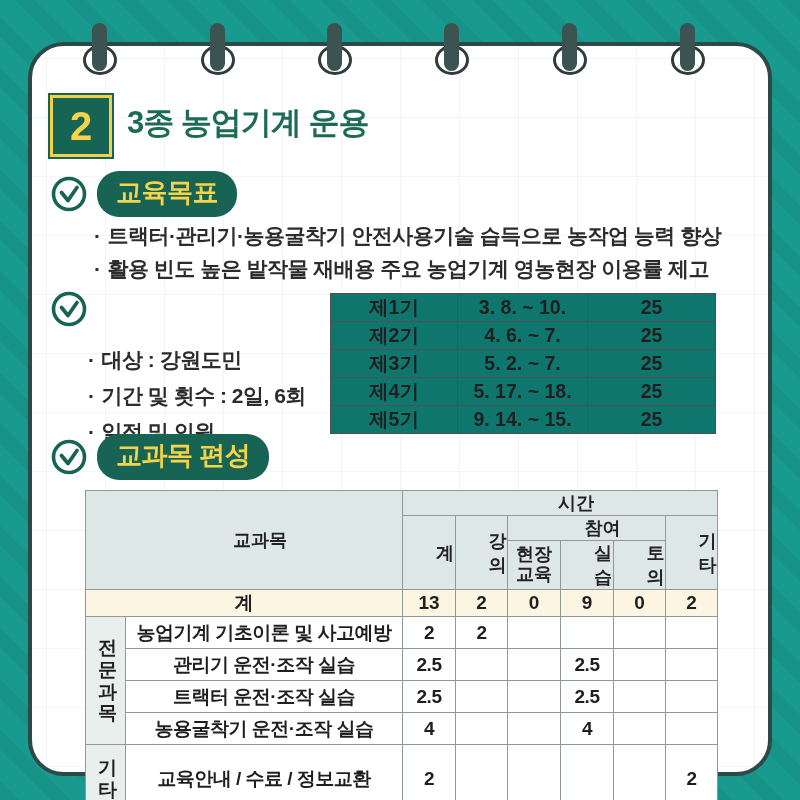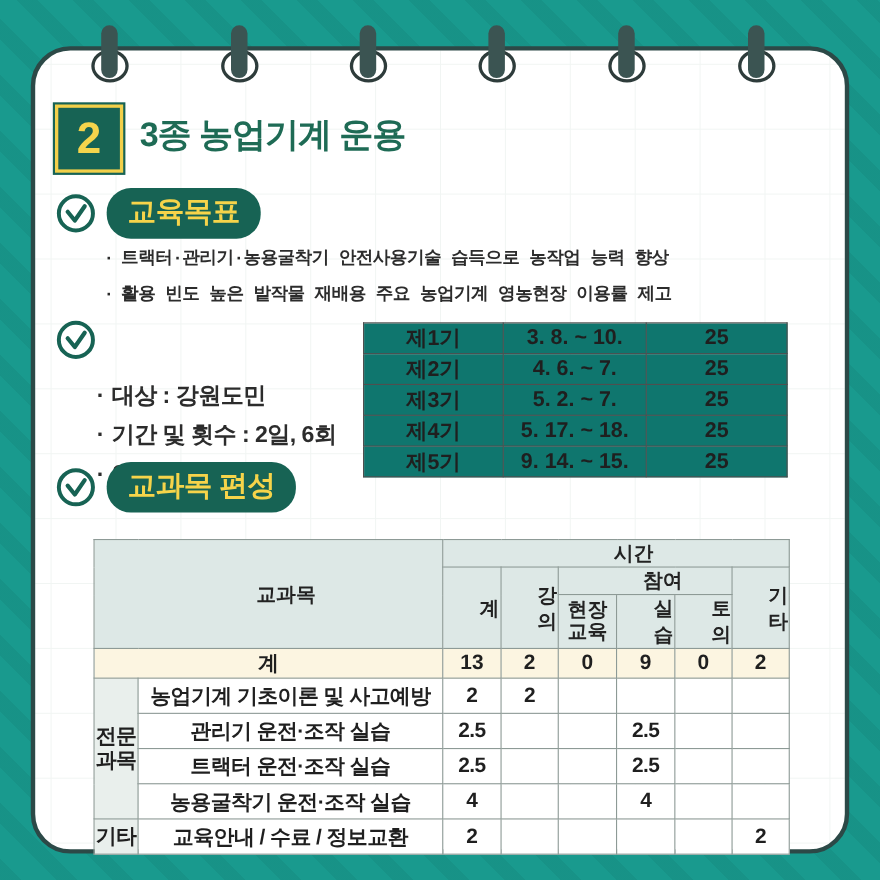--- a/index.html
+++ b/index.html
@@ -36,27 +36,27 @@
     display:flex; align-items:center; justify-content:center;
     color:#f5d44c; font-size:40px; font-weight:800;
   }
   .page-title {
     position:absolute; left:127px; top:102px;
     font-size:31px; font-weight:800; color:#1e6b55; letter-spacing:-1px;
   }
   .section-head { position:absolute; left:50px; display:flex; align-items:center; gap:9px; }
   #sec-goals { top:171px; }
   #sec-overview { top:290px; }
-  #sec-curriculum { top:420px;align-items:center; }
+  #sec-curriculum { top:434px;align-items:center; }
   .badge-pill {
     background:#176354; color:#f6d44a; font-weight:800; font-size:26px;
     padding:4px 19px 7px; border-radius:22px; letter-spacing:-0.5px;
   }
   .bullets { position:absolute; color:#2c2c2c; font-weight:600; letter-spacing:-0.5px; }
-  #goals-bullets { left:94px; top:219px; font-size:16px; line-height:33px;font-family:Liberation Mono, monospace; }
+  #goals-bullets { left:94px; top:219px; font-size:21px; line-height:33px; }
   #overview-bullets { left:88px; top:342px; font-size:21px; line-height:36px; }
   .bullet-item .dot { margin-right:7px; }
 
   table { border-collapse:collapse; table-layout:fixed; text-align:center; color:#1f1f1f; }
   .schedule { position:absolute; left:330px; top:293px; width:385px; }
   .schedule th {
     height:27px; background:#e7ece8; font-size:19px; font-weight:700;
     border:1.6px solid #4f4f4f;
   }
   .schedule td {
@@ -66,21 +66,21 @@
 
   .curr { position:absolute; left:85px; top:490px; width:632px; border:1.5px solid #6f7d7a; }
   .curr th, .curr td { border:1px solid #8d9a96; }
   .curr .hd { background:#dde8e6; font-weight:700; font-size:18px; color:#222;padding-left:32px; }
   .curr .hd.wrap { word-break:break-all; line-height:1.1; padding:0 6px; }
   .curr .r1 { height:22px; } .curr .r2 { height:22px; } .curr .r3 { height:36px; }
   .curr .total-row td { background:#fcf5e1; font-weight:700; font-size:19px; height:24px; }
   .curr .body-row { height:32px; }
   .curr .body-row td { font-size:19px; font-weight:600; background:#fff; letter-spacing:-0.5px; }
   .curr .group-cell {
-    background:#e9efec !important; word-break:break-all; line-height:1.15; padding:1px;margin-left:13px;
+    background:#e9efec !important; word-break:break-all; line-height:1.15; padding:12px;margin-left:13px;
   }
   .curr tr.dotted td { border-top:1.5px dotted #a3ada8; }
 </style>
 </head>
 <body>
 
 <div class="card"></div>
 
 <div class="ring">
   <div class="ring-hole" style="left:83px;"></div>

